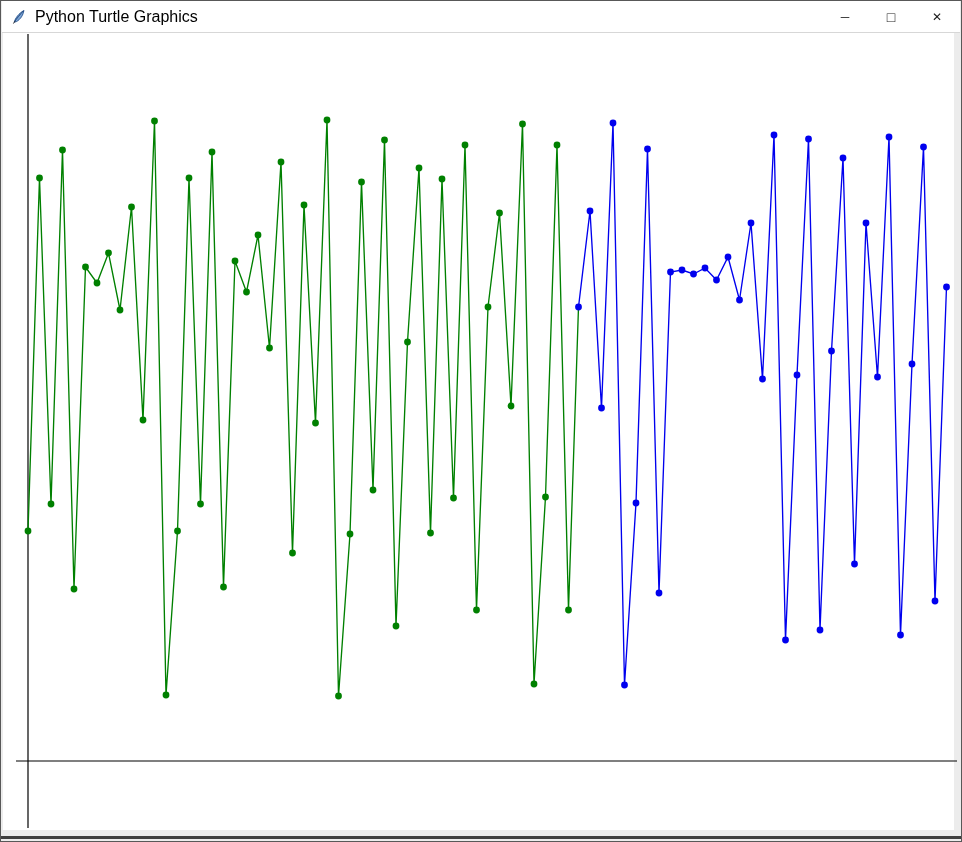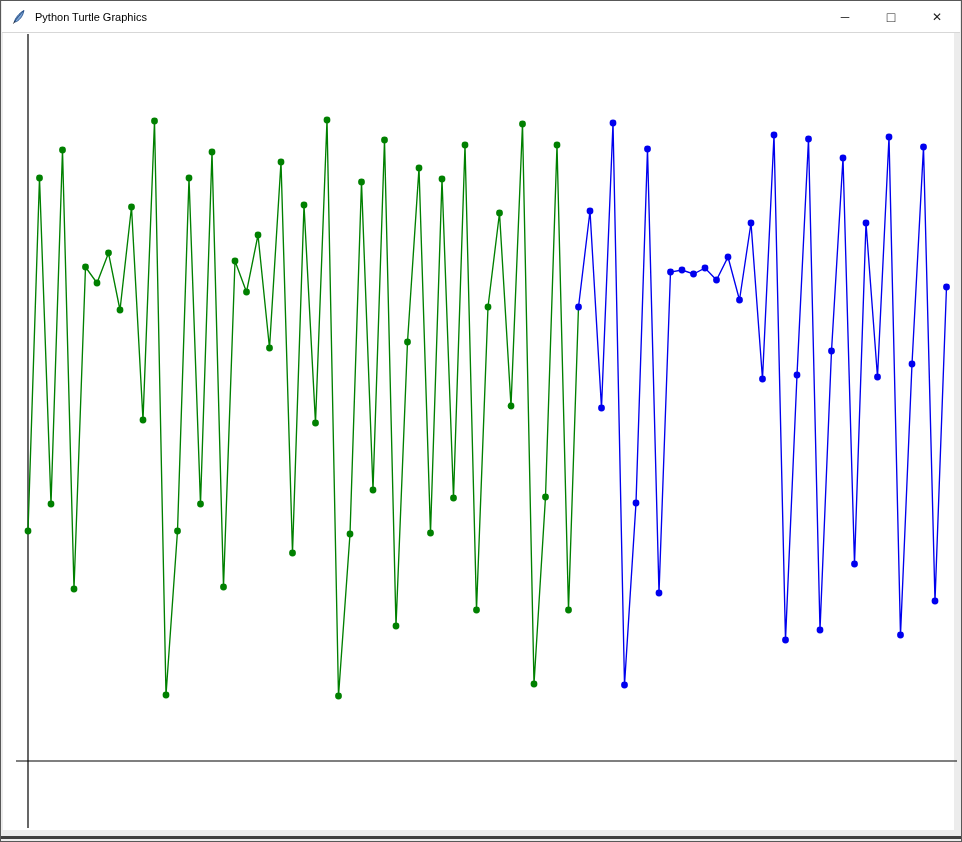--- a/index.html
+++ b/index.html
@@ -1,20 +1,20 @@
 <!DOCTYPE html>
 <html><head>
 <meta charset="utf-8">
 <style>
   html,body{margin:0;padding:0;background:#dcdcdc;}
   body{width:962px;height:842px;overflow:hidden;font-family:"Liberation Sans",sans-serif;}
   .window{position:relative;width:962px;height:842px;background:#ececec;border:1px solid #585858;box-sizing:border-box;}
   .titlebar{position:absolute;left:1px;top:0;right:1px;height:31px;background:#ffffff;border-bottom:1px solid #d7d7d7;display:flex;align-items:center;z-index:3;}
   .app-icon{width:16px;height:16px;margin:0 8px 0 9px;flex:0 0 auto;}
-  .title-text{font-size:11px;color:#000;white-space:nowrap;}
+  .title-text{font-size:16px;color:#000;white-space:nowrap;}
   .tb-spacer{flex:1 1 auto;}
   .tb-btn{width:46px;height:31px;display:flex;align-items:center;justify-content:center;font-size:12px;color:#1a1a1a;cursor:default;user-select:none;}
   .tb-btn.max{font-size:14px;}
   .canvas-area{position:absolute;left:2px;top:32px;right:7px;bottom:11px;background:#ffffff;z-index:1;}
   .bottom-dark{position:absolute;left:0;right:0;bottom:2px;height:3px;background:#3f3f3f;z-index:2;}
   .chart-svg{position:absolute;left:0;top:0;width:962px;height:842px;z-index:2;pointer-events:none;}
 </style>
 </head>
 <body>
 

